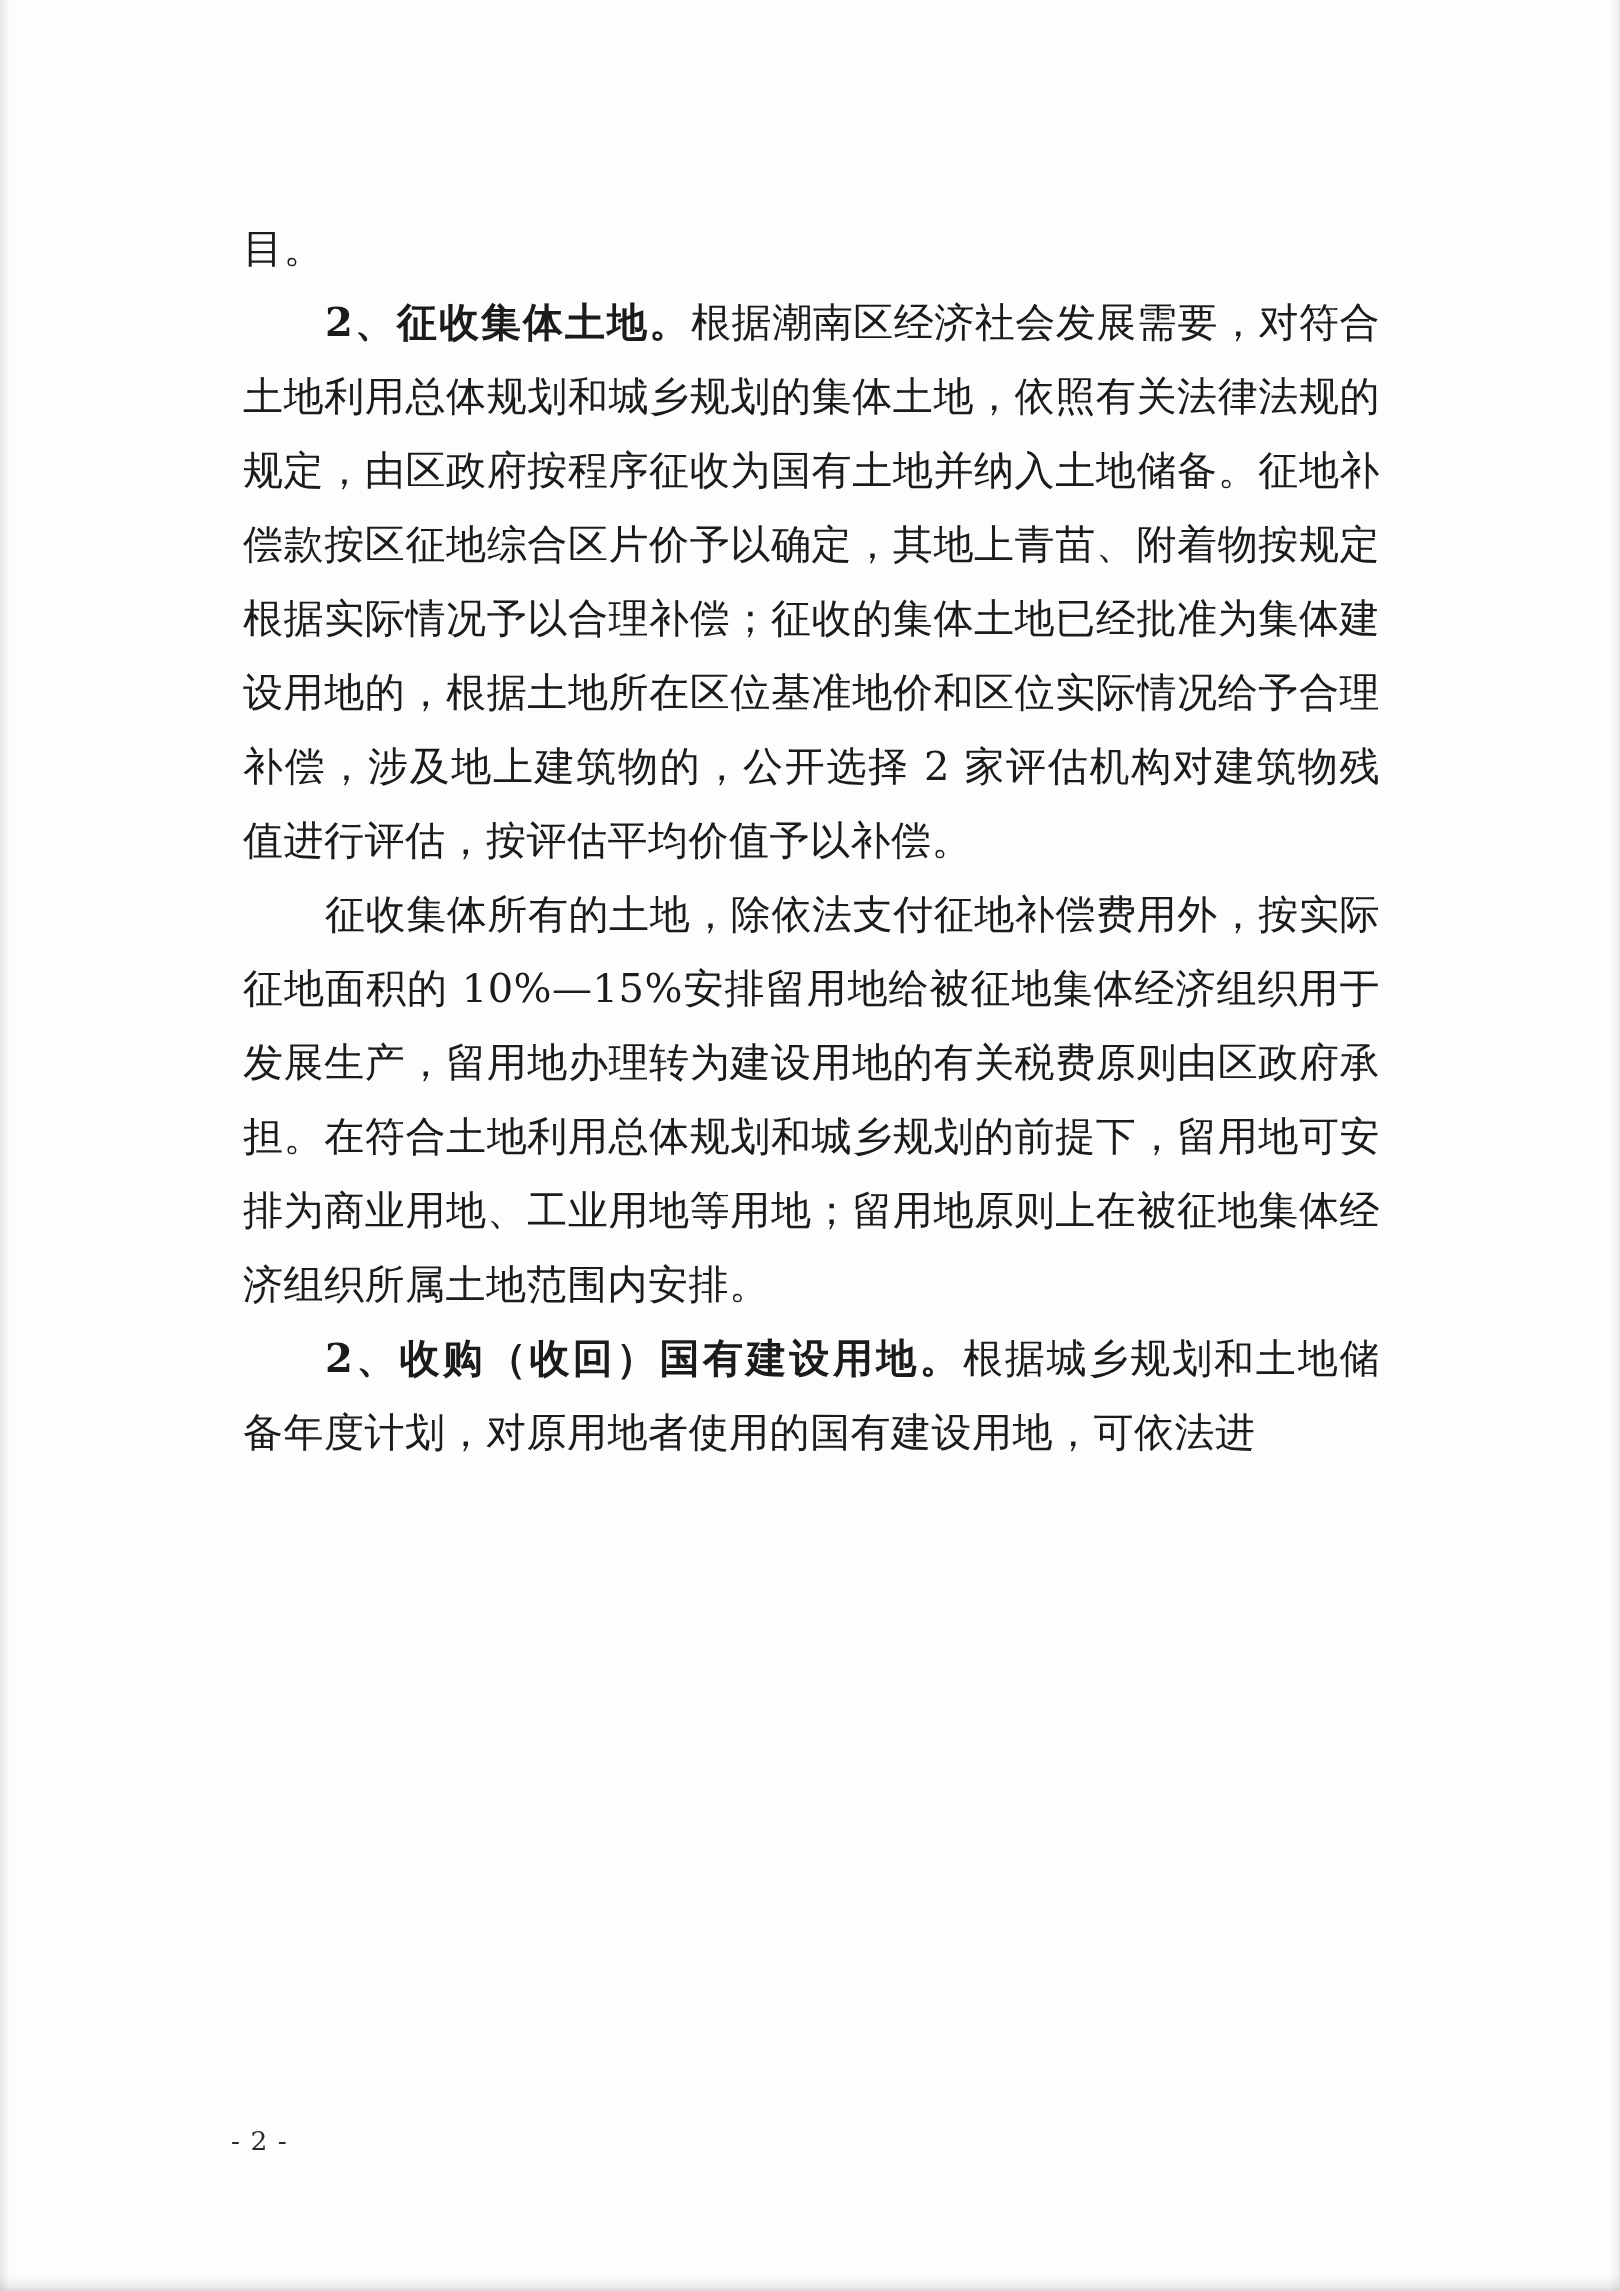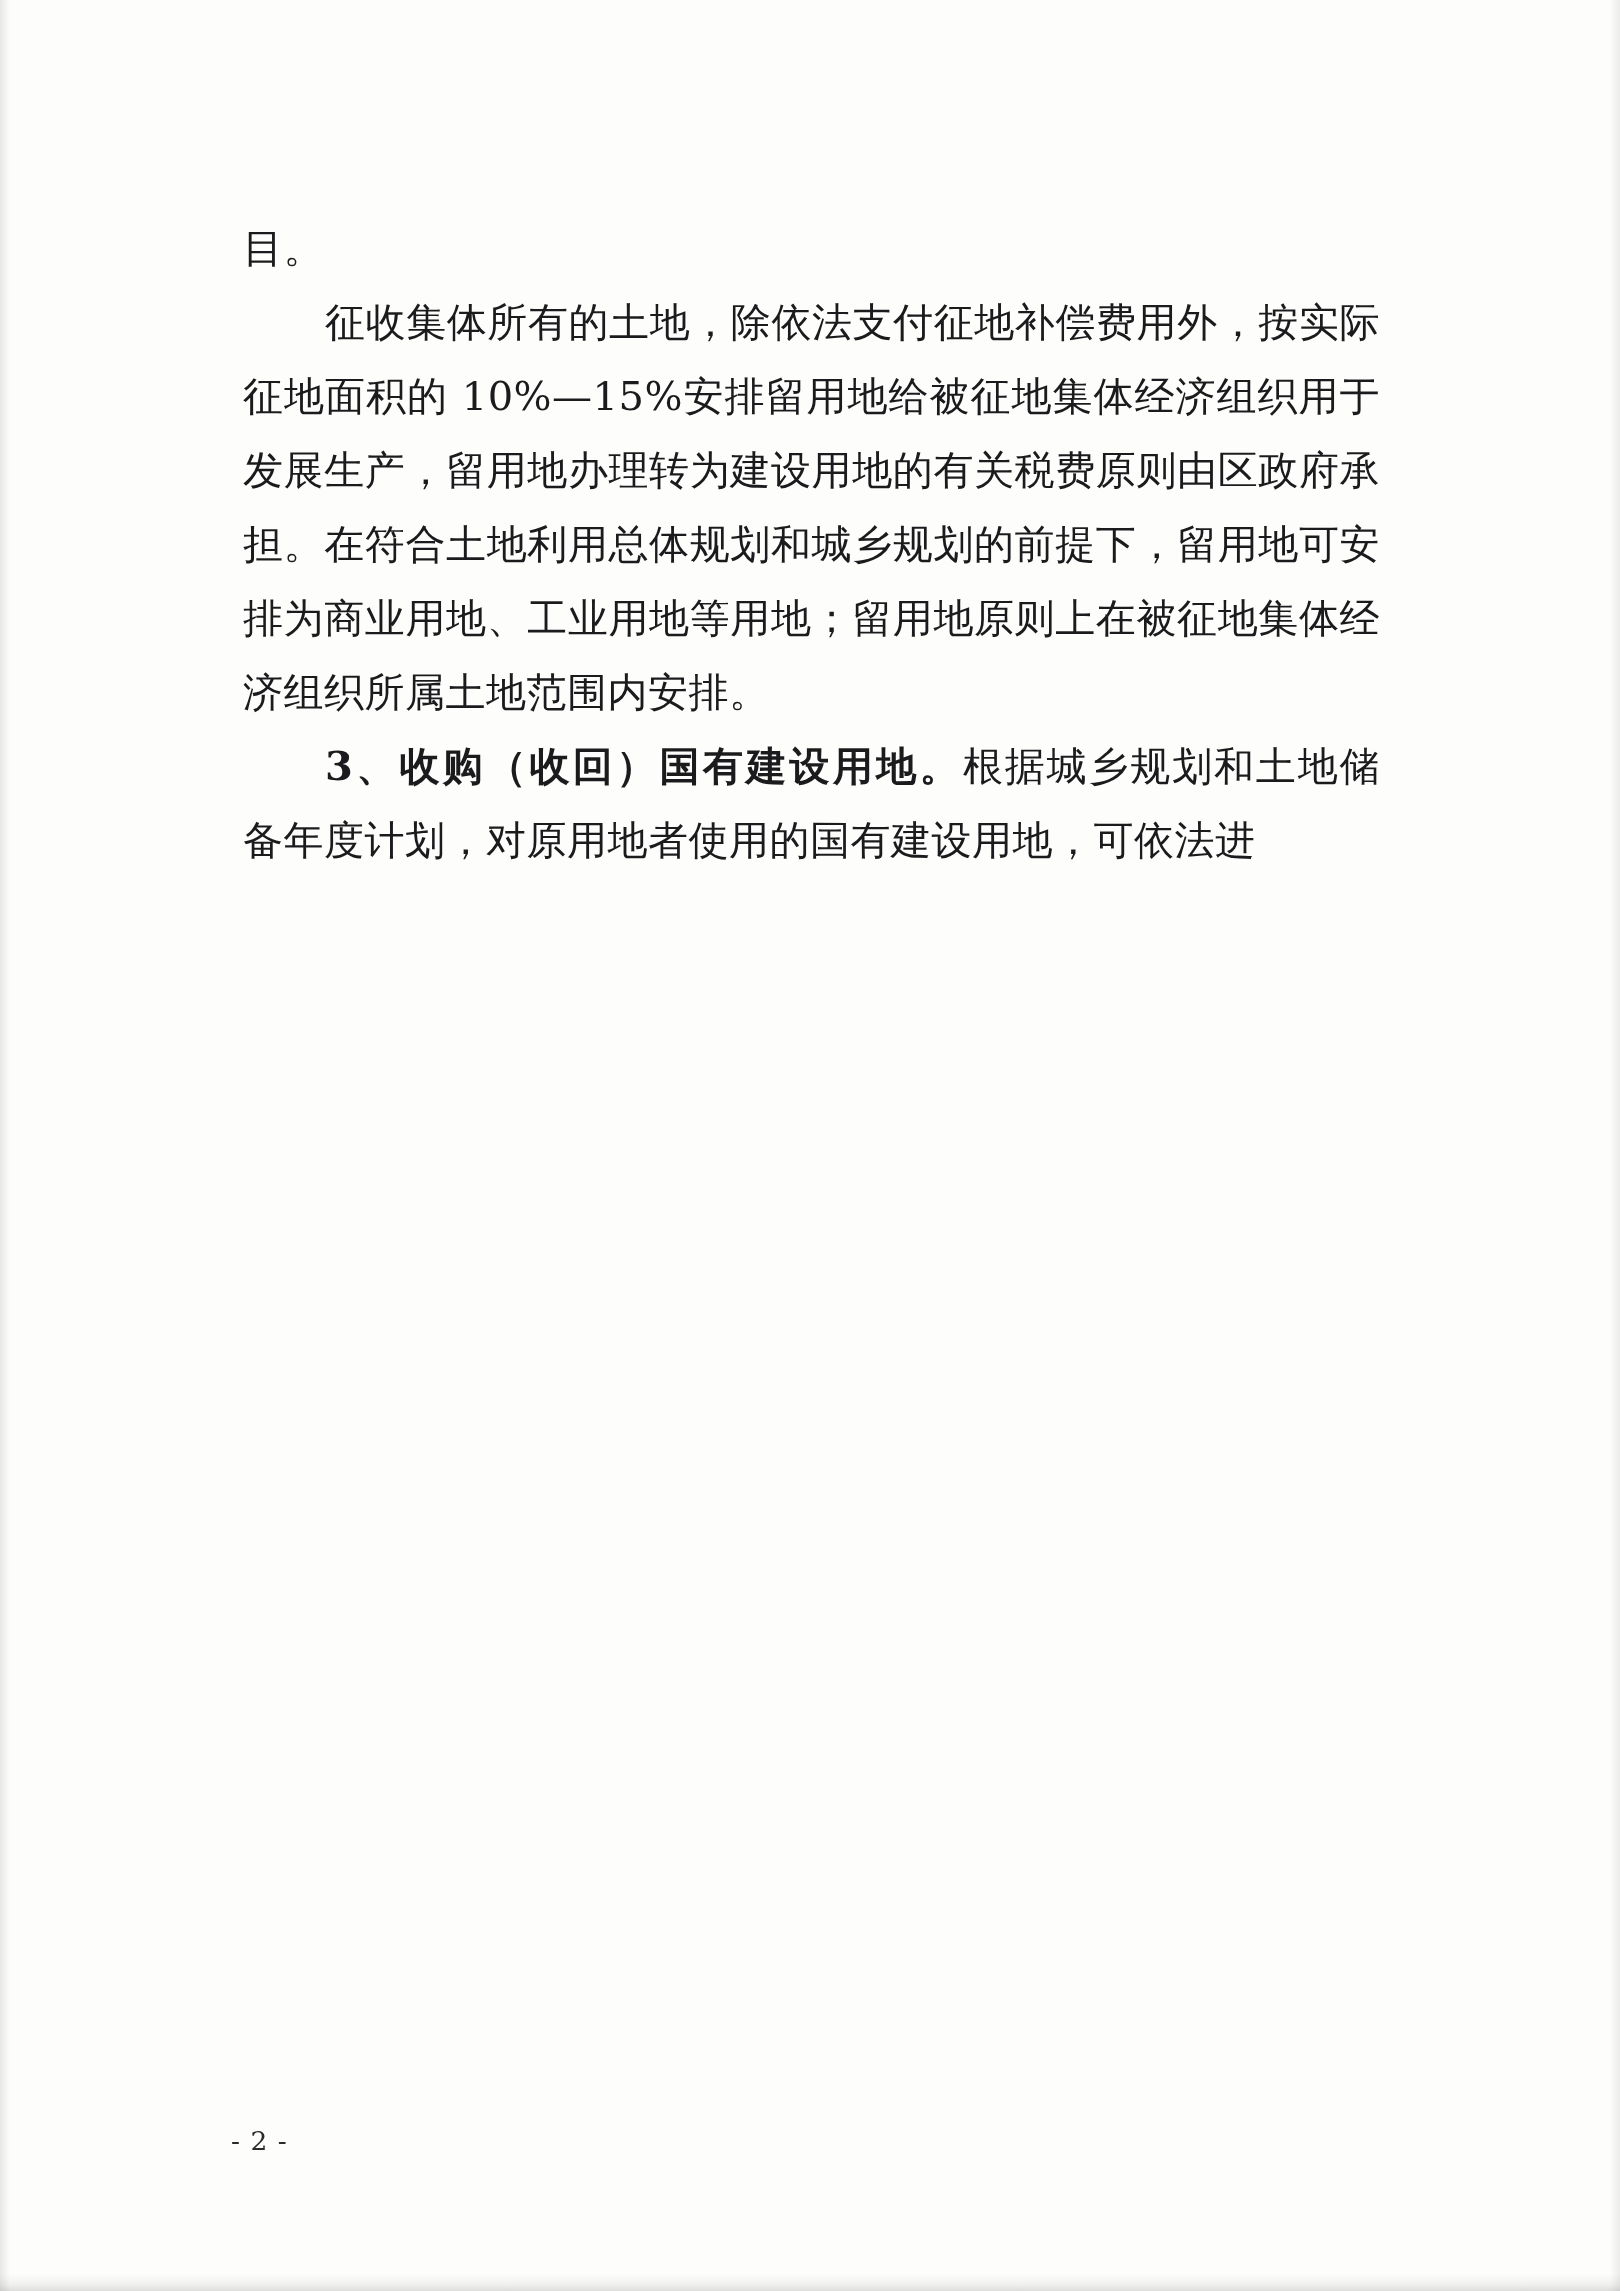--- a/index.html
+++ b/index.html
@@ -85,28 +85,31 @@
 <div class="page">
   <div class="edge-shadow-left"></div>
   <div class="edge-shadow-right"></div>
 
   <div class="page-inner">
 
     <p class="para">
       <span>目。</span>
     </p>
 
+    <p class="para indent2 p-gap">
+      <span class="bold-lead">2、征收集体土地。</span><span>根据潮南区经济社会发展需要，对符合土地利用总体规划和城乡规划的集体土地，依照有关法律法规的规定，由区政府按程序征收为国有土地并纳入土地储备。征地补偿款按区征地综合区片价予以确定，其地上青苗、附着物按规定根据实际情况予以合理补偿；征收的集体土地已经批准为集体建设用地的，根据土地所在区位基准地价和区位实际情况给予合理补偿，涉及地上建筑物的，公开选择 2 家评估机构对建筑物残值进行评估，按评估平均价值予以补偿。</span>
+    </p>
 
     <p class="para indent2 p-gap">
       <span>征收集体所有的土地，除依法支付征地补偿费用外，按实际征地面积的 10%—15%安排留用地给被征地集体经济组织用于发展生产，留用地办理转为建设用地的有关税费原则由区政府承担。在符合土地利用总体规划和城乡规划的前提下，留用地可安排为商业用地、工业用地等用地；留用地原则上在被征地集体经济组织所属土地范围内安排。</span>
     </p>
 
 
     <p class="para indent2 p-gap">
-      <span class="bold-lead">3、收购（收回）国有建设用地。</span><span>根据城乡规划和土地储备年度计划，对原用地者使用的国有建设用地，可依法进</span>
+      <span class="bold-lead">2、收购（收回）国有建设用地。</span><span>根据城乡规划和土地储备年度计划，对原用地者使用的国有建设用地，可依法进</span>
     </p>
 
   </div>
 
   <div class="page-number">- 2 -</div>
   <div class="bottom-rule"></div>
 </div>
 
 
 </body></html>

